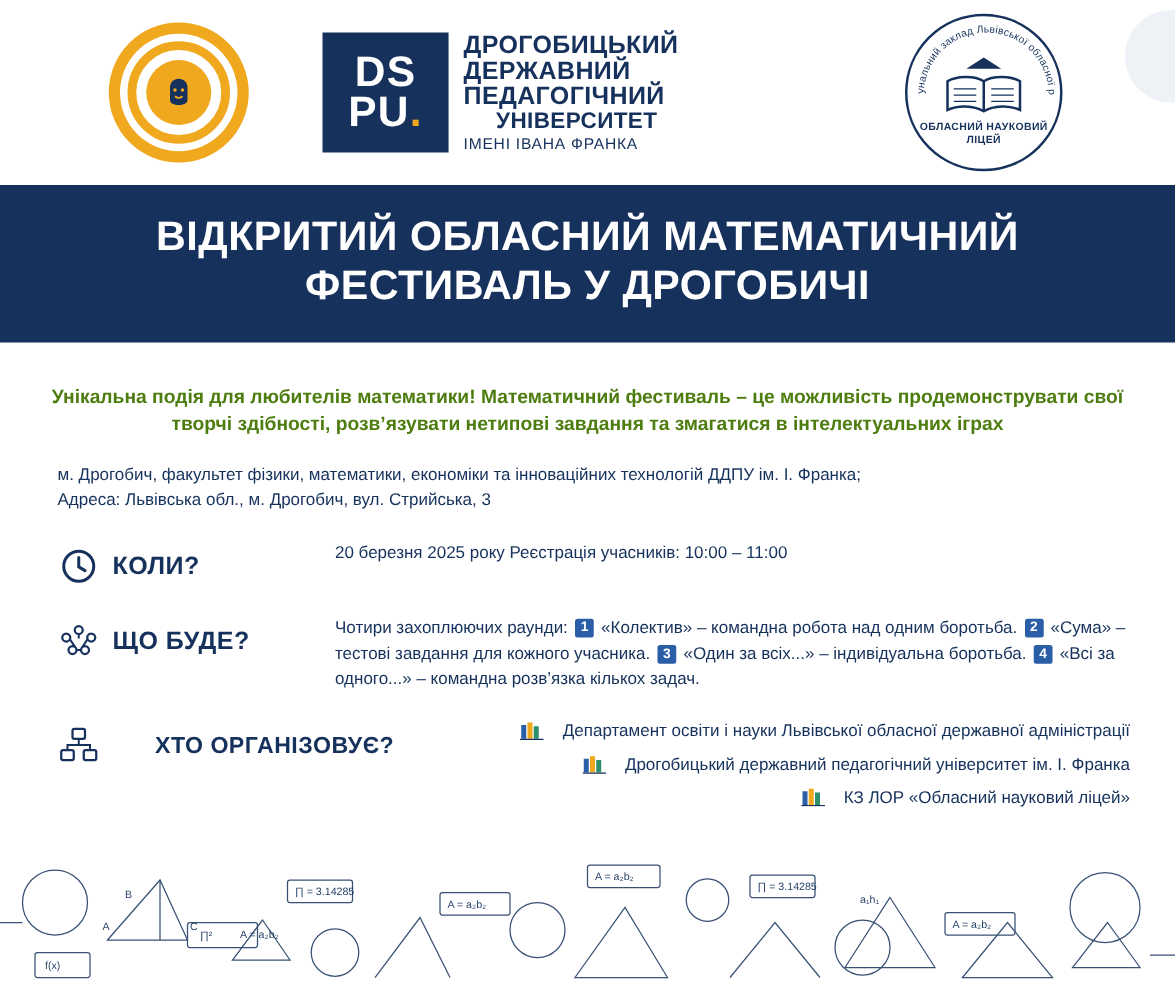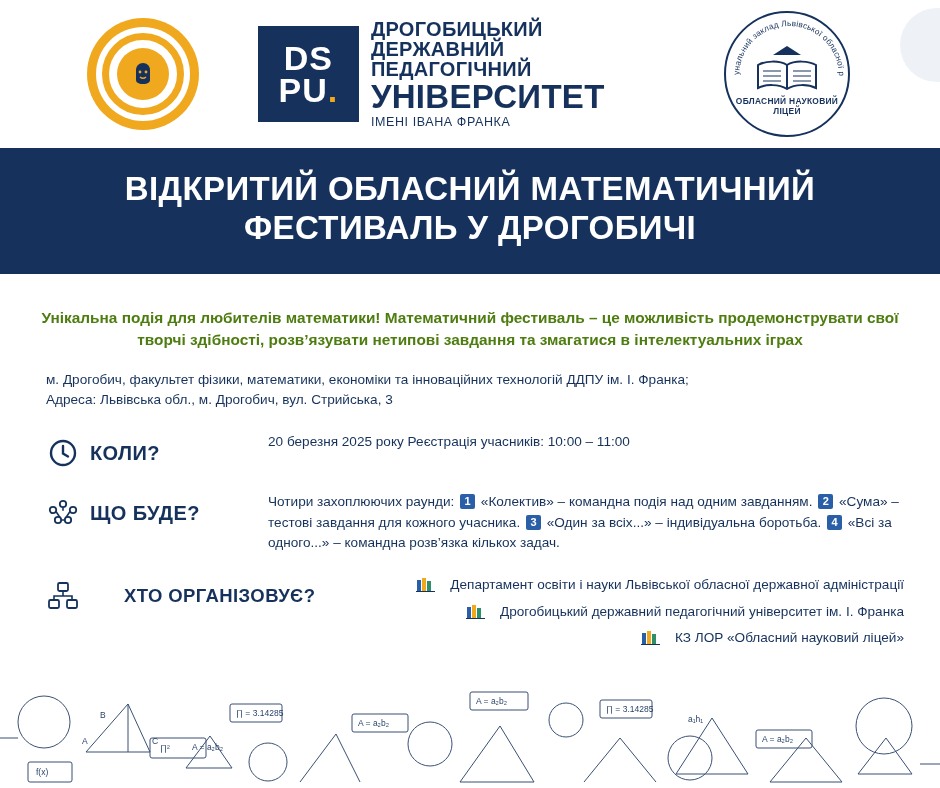--- a/index.html
+++ b/index.html
@@ -106,21 +106,21 @@
   .dspu-text .l1,
   .dspu-text .l2,
   .dspu-text .l3 {
     color: #16325c;
     font-weight: bold;
     line-height: 1.02;
     letter-spacing: 0.3px;
   }
   .dspu-text .l1 { font-size: 20px; }
   .dspu-text .l2 { font-size: 20px; }
-  .dspu-text .l3 { font-size: 33px; }
+  .dspu-text .l3 { font-size: 18px; margin-left: 26px; }
   .dspu-text .l4 {
     font-size: 12.5px;
     font-weight: normal;
     letter-spacing: 0.6px;
     color: #16325c;
     margin-top: 2px;
   }
 
   
   .seal {
@@ -374,21 +374,21 @@
             <circle cx="11" cy="22" r="3.2" fill="none" stroke="#16325c" stroke-width="1.8"></circle>
             <circle cx="21" cy="22" r="3.2" fill="none" stroke="#16325c" stroke-width="1.8"></circle>
             <path d="M16 9.2v3.6M9 13.5l4 6M23 13.5l-4 6M14.2 22h3.6" stroke="#16325c" stroke-width="1.6" fill="none"></path>
           </svg>
         </span>
         <span class="lbl">ЩО БУДЕ?</span>
       </div>
       <div class="val">
         <span>Чотири захоплюючих раунди:</span>
         <span class="num">1</span>
-        <span>«Колектив» – командна подія над одним завданням.</span>
+        <span>«Колектив» – командна робота над одним боротьба.</span>
         <span class="num">2</span>
         <span>«Сума» – тестові завдання для кожного учасника.</span>
         <span class="num">3</span>
         <span>«Один за всіх...» – індивідуальна боротьба.</span>
         <span class="num">4</span>
         <span>«Всі за одного...» – командна розв’язка кількох задач.</span>
       </div>
     </div>
 
     <div class="row">

